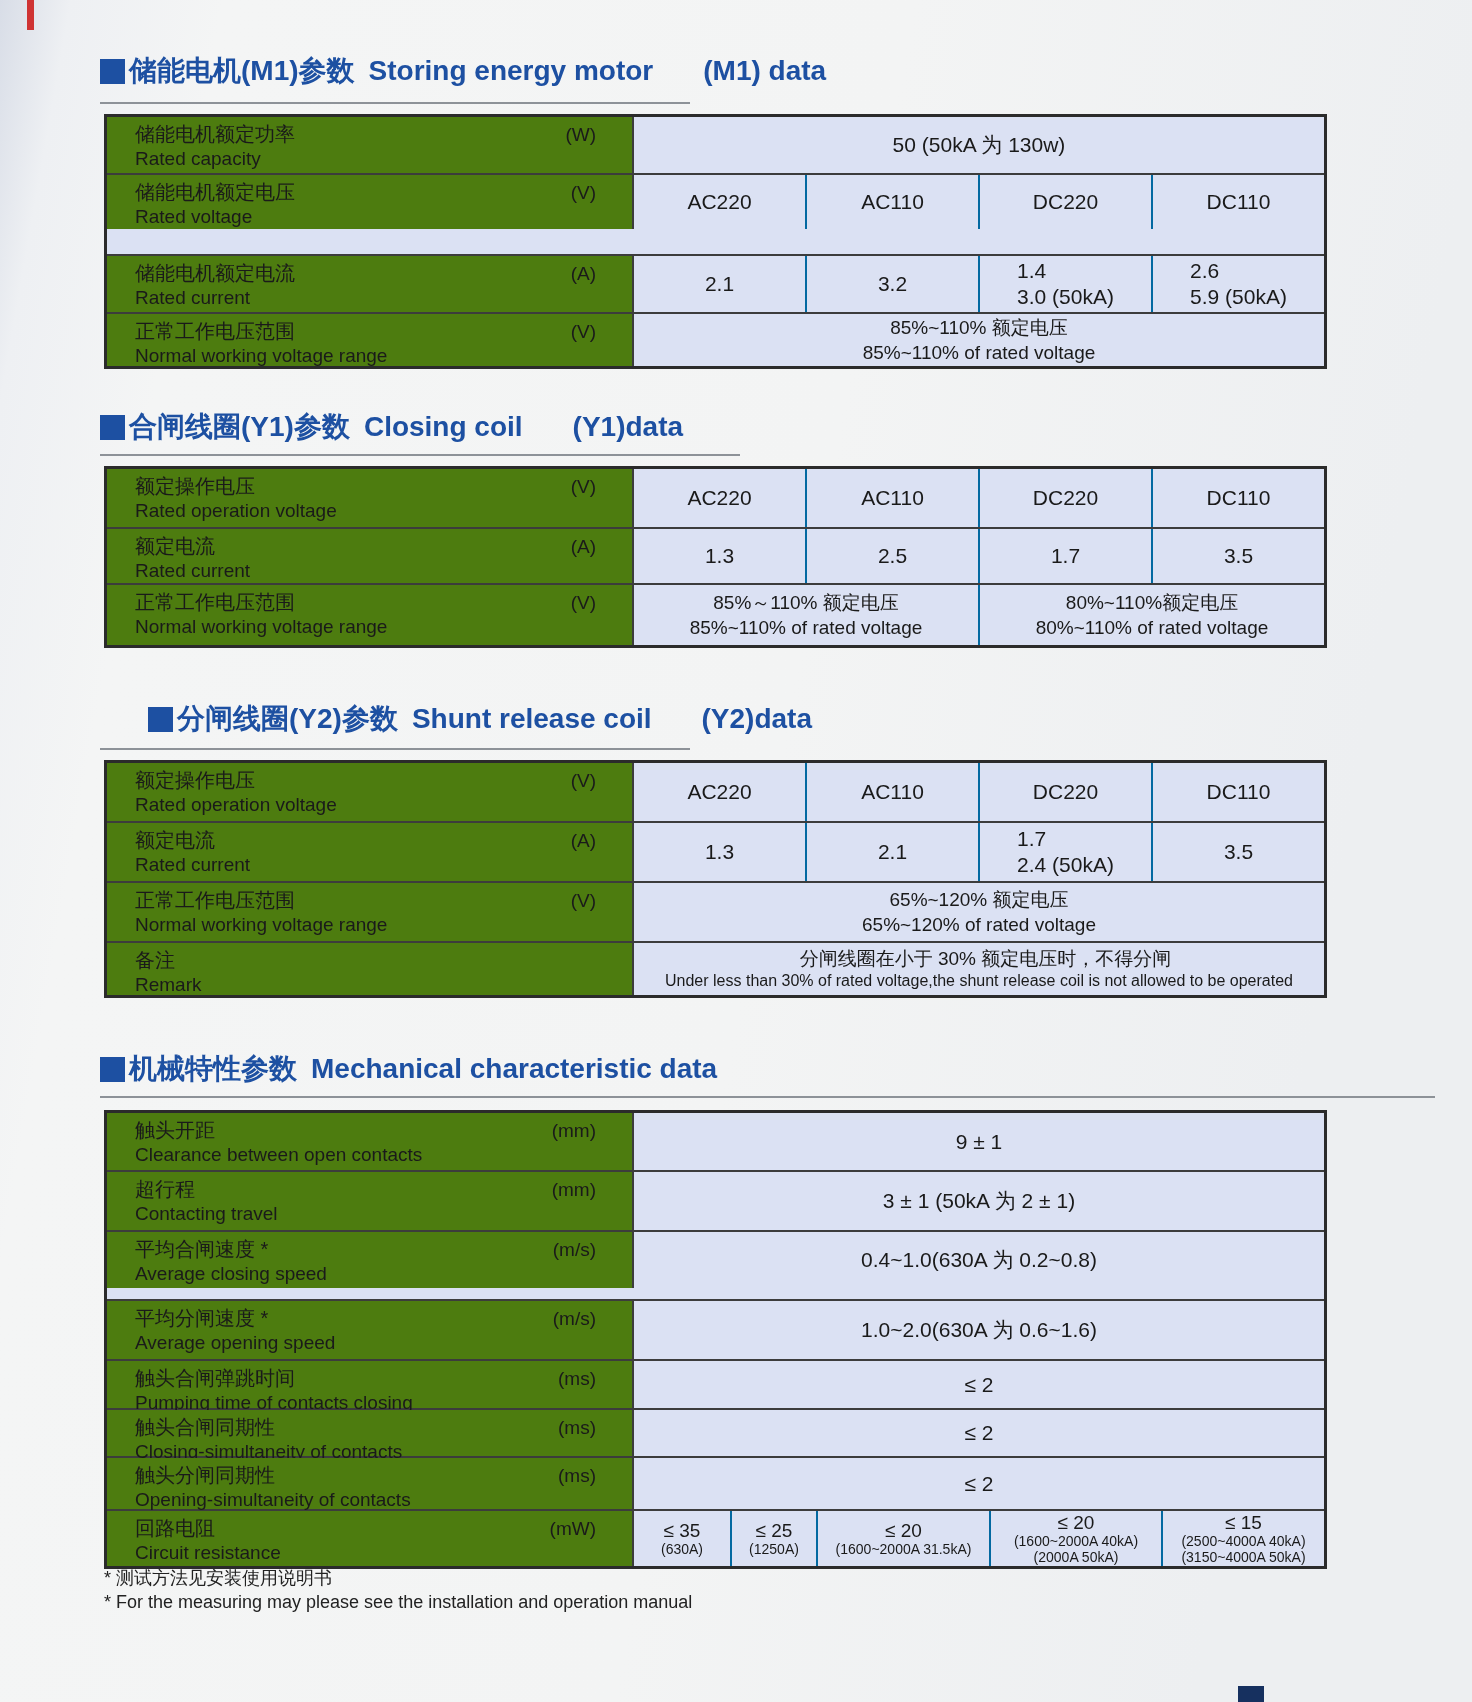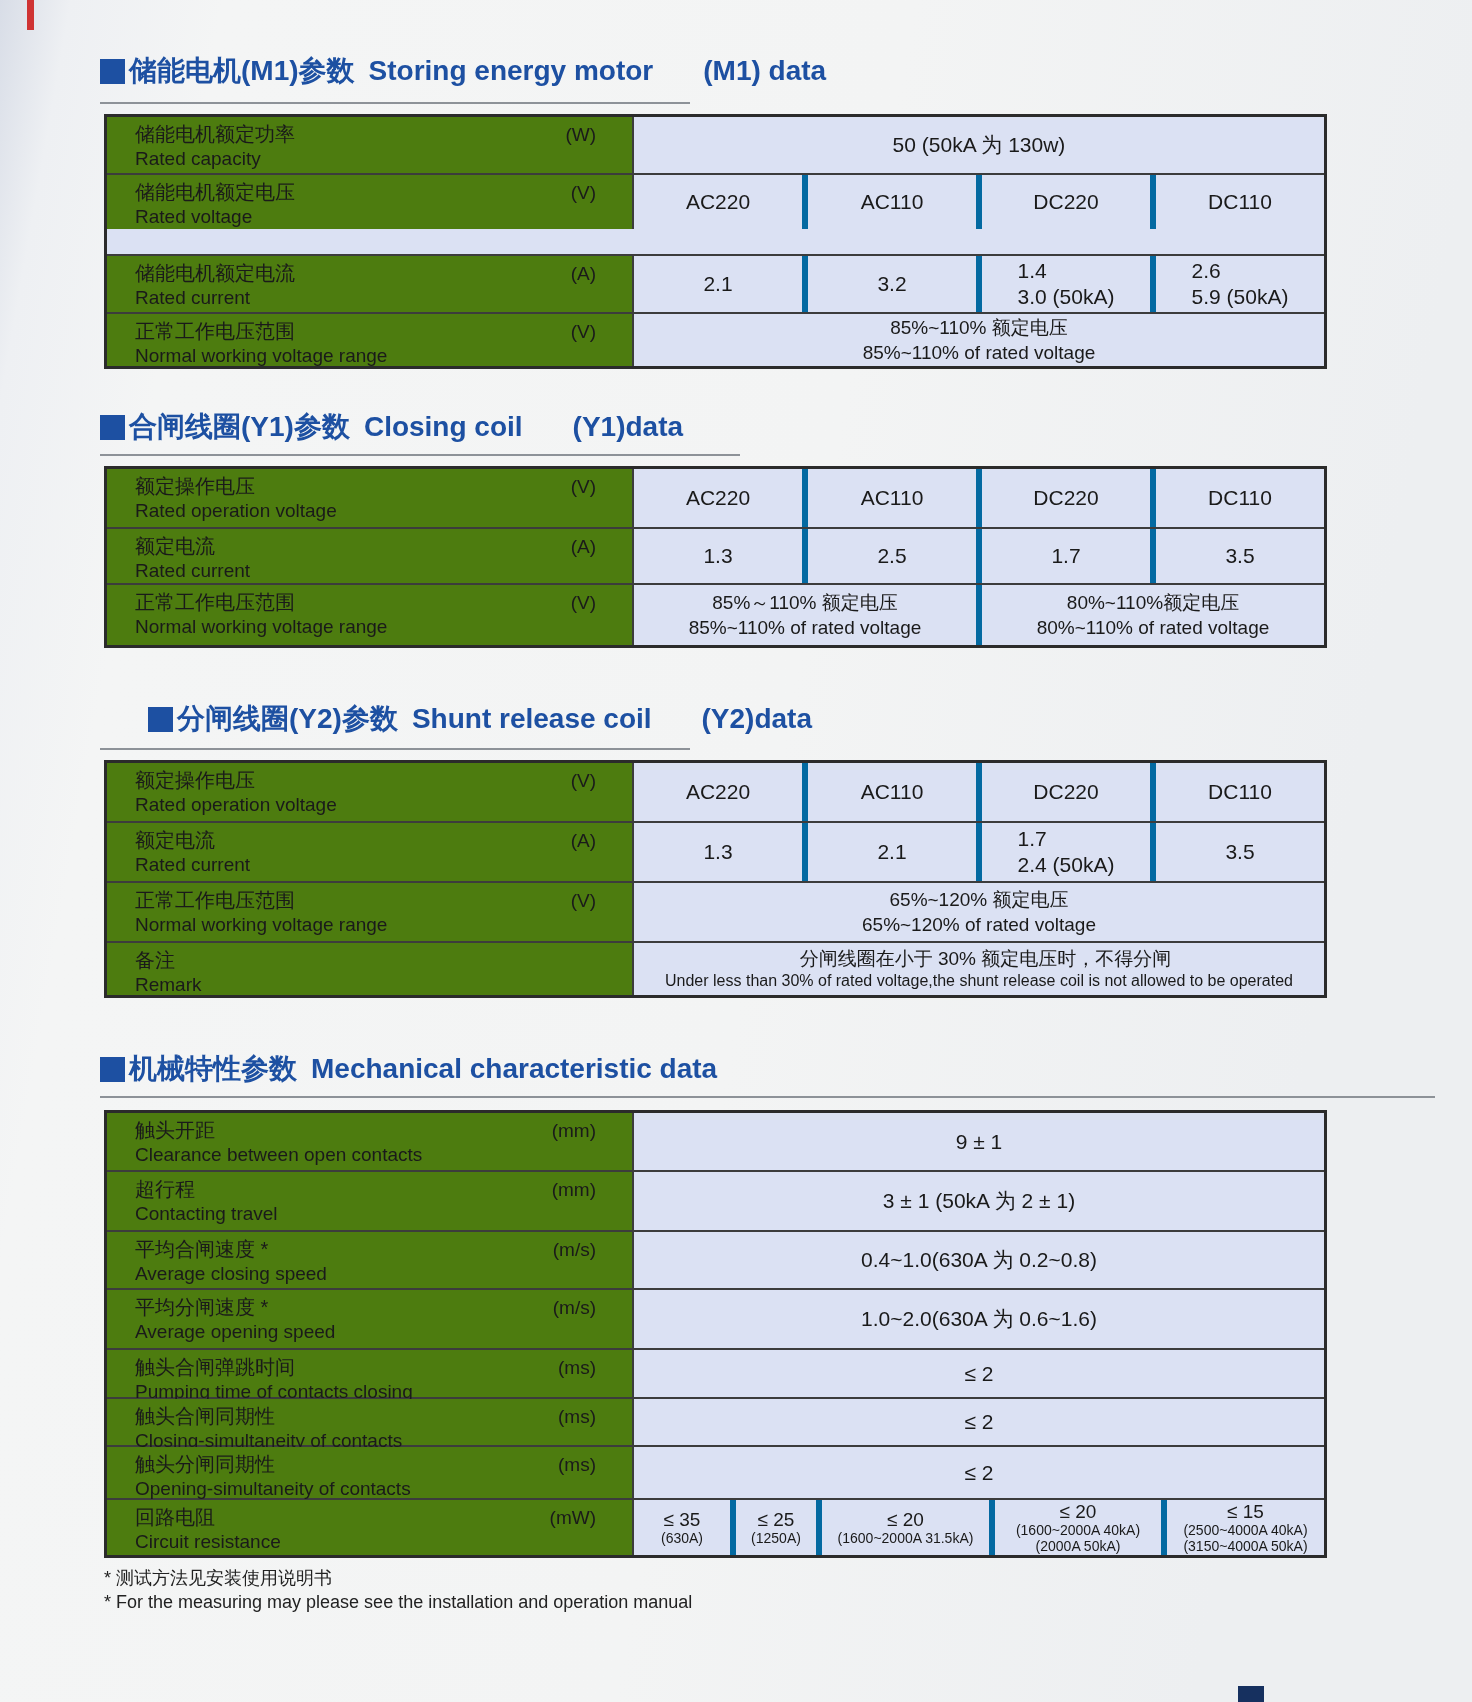--- a/index.html
+++ b/index.html
@@ -42,21 +42,21 @@
   .lbl .zh { font-size:20px; line-height:25px; }
   .lbl .en { font-size:19px; line-height:24px; }
   .unit { position:absolute; top:7px; right:36px; font-size:19px; }
   .vals { flex:1; display:flex; box-sizing:border-box; }
   .vcell {
     flex:1; display:flex; flex-direction:column;
     justify-content:center; align-items:center;
     text-align:center; box-sizing:border-box;
     font-size:21px; line-height:26px; padding:1px 4px;
   }
-  .vcell + .vcell { border-left:6px solid #0369a1; }
+  .vcell + .vcell { border-left:2px solid #0369a1; }
   .grp { text-align:center; }
   .grp.left { text-align:left; }
   .v2 { font-size:19px; line-height:25px; }
   .remark-l1 { font-size:19px; line-height:24px;margin-left:13px; }
   .remark-l2 { font-size:16px; line-height:20px; }
   .sub .v1 { font-size:19px; line-height:21px; }
   .sub .v2, .sub .v3 { font-size:14px; line-height:16px; }
   .w1 { flex:0 0 96px; }  .w2 { flex:0 0 86px; }
   .w3 { flex:0 0 173px; } .w4 { flex:0 0 172px; }
   .w5 { flex:1;justify-content:center; }
@@ -292,21 +292,21 @@
     <div class="trow" style="height:58px;">
       <div class="lbl">
         <div class="zh">平均合闸速度 *</div>
         <div class="en">Average closing speed</div>
         <span class="unit">(m/s)</span>
       </div>
       <div class="vals">
         <div class="vcell">0.4~1.0(630A 为 0.2~0.8)</div>
       </div>
     </div>
-    <div class="trow" style="height:60px;">
+    <div class="trow" style="height:60px;margin-top:11px;">
       <div class="lbl">
         <div class="zh">平均分闸速度 *</div>
         <div class="en">Average opening speed</div>
         <span class="unit">(m/s)</span>
       </div>
       <div class="vals">
         <div class="vcell">1.0~2.0(630A 为 0.6~1.6)</div>
       </div>
     </div>
     <div class="trow" style="height:49px;">

